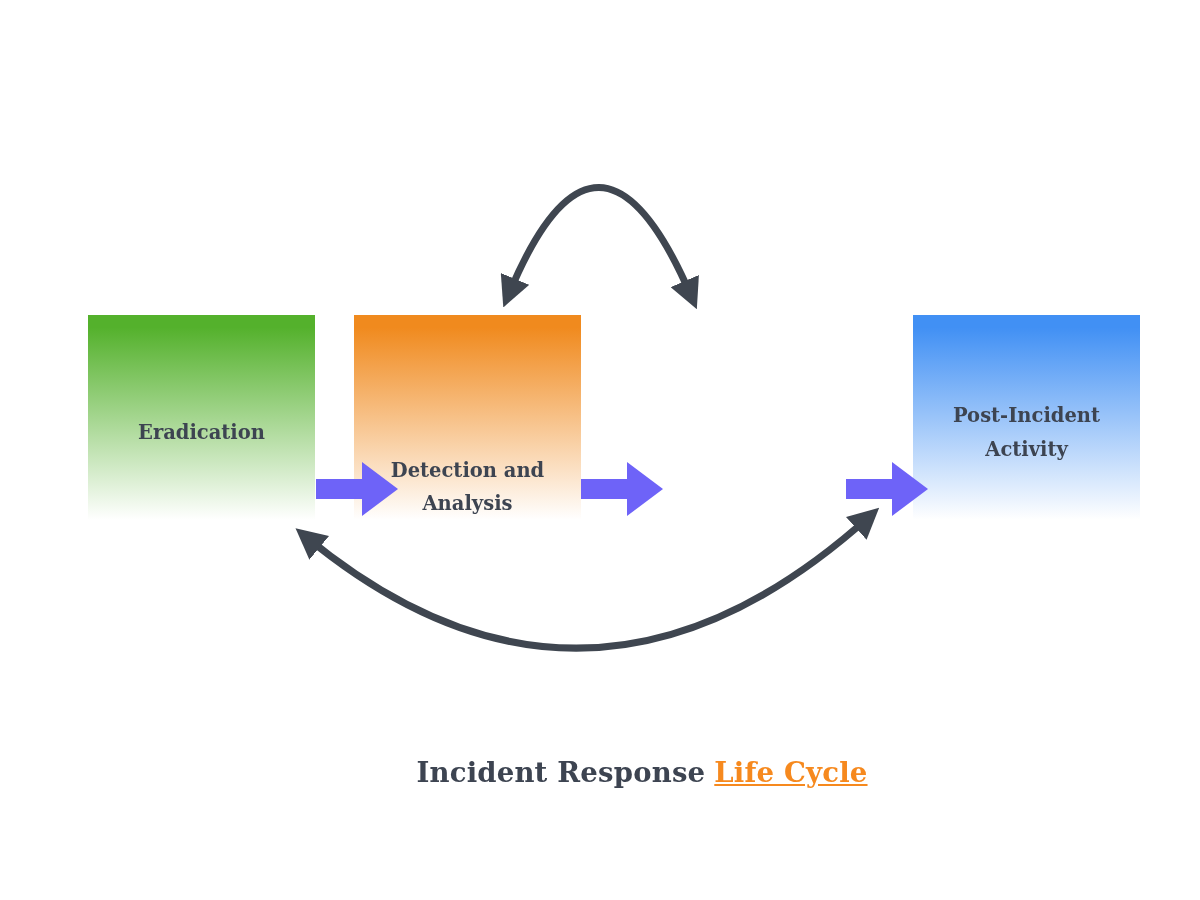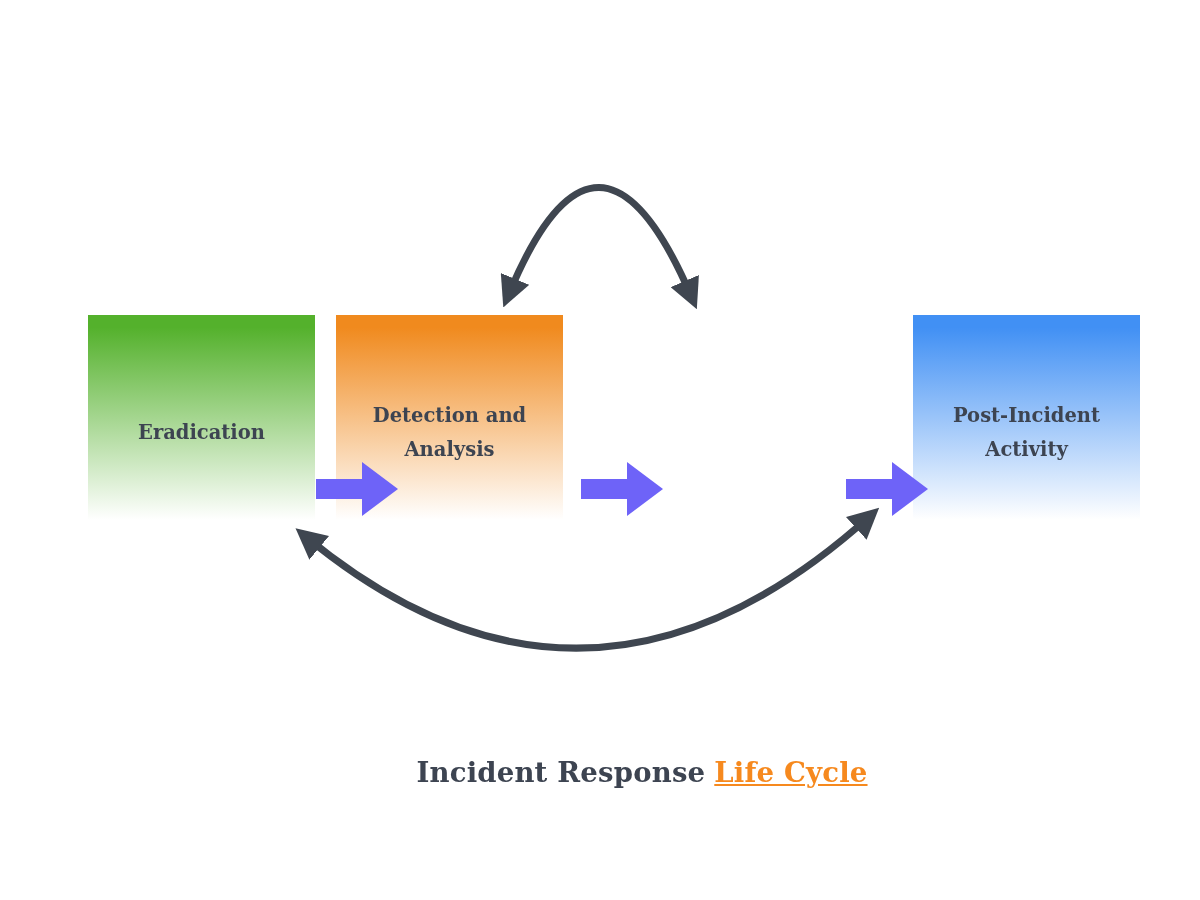--- a/index.html
+++ b/index.html
@@ -21,21 +21,21 @@
     position: absolute;
     top: 315px;
     width: 227px;
     height: 205px;
     background: linear-gradient(180deg, var(--c) 0%, var(--c) 6%, #ffffff 100%);
     display: flex;
     align-items: center;
     justify-content: center;
   }
   .b0 { left: 88px; }
-  .b1 { left: 336px; }
+  .b1 { left: 354px; align-items: flex-end; }
   .b2 { left: 618px; }
   .b3 { left: 885px; margin-left: 28px; }
 
   .stage-label {
     font-weight: bold;
     font-size: 19.5px;
     line-height: 1.7;
     color: var(--c, #3D4451);
     text-align: center;
     white-space: pre-line;

